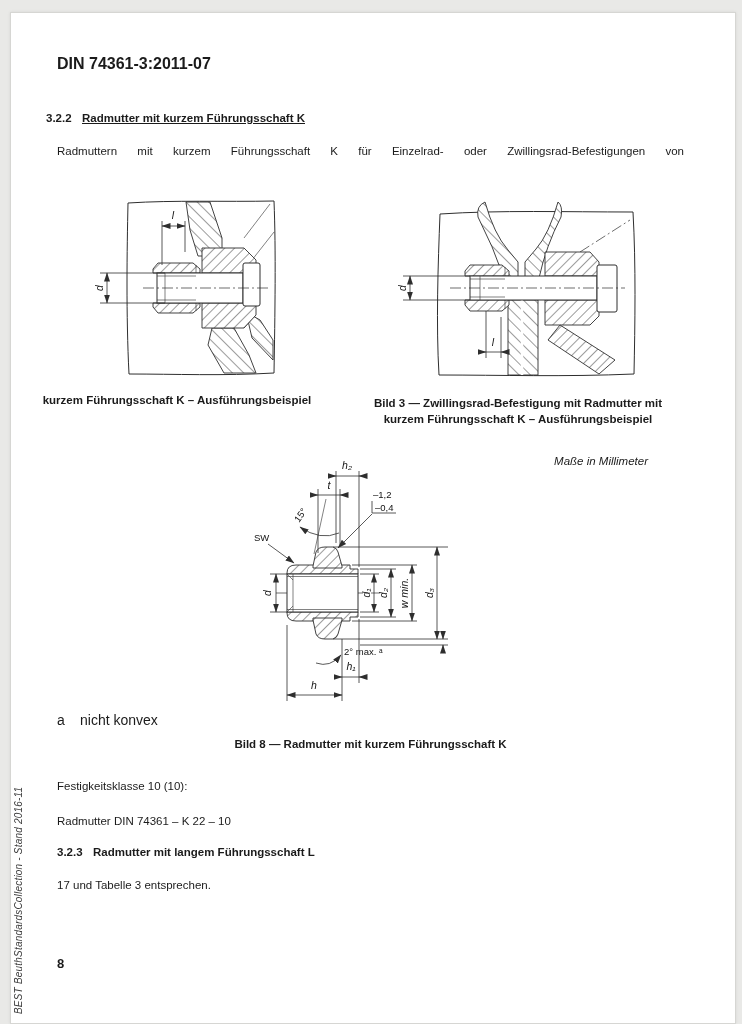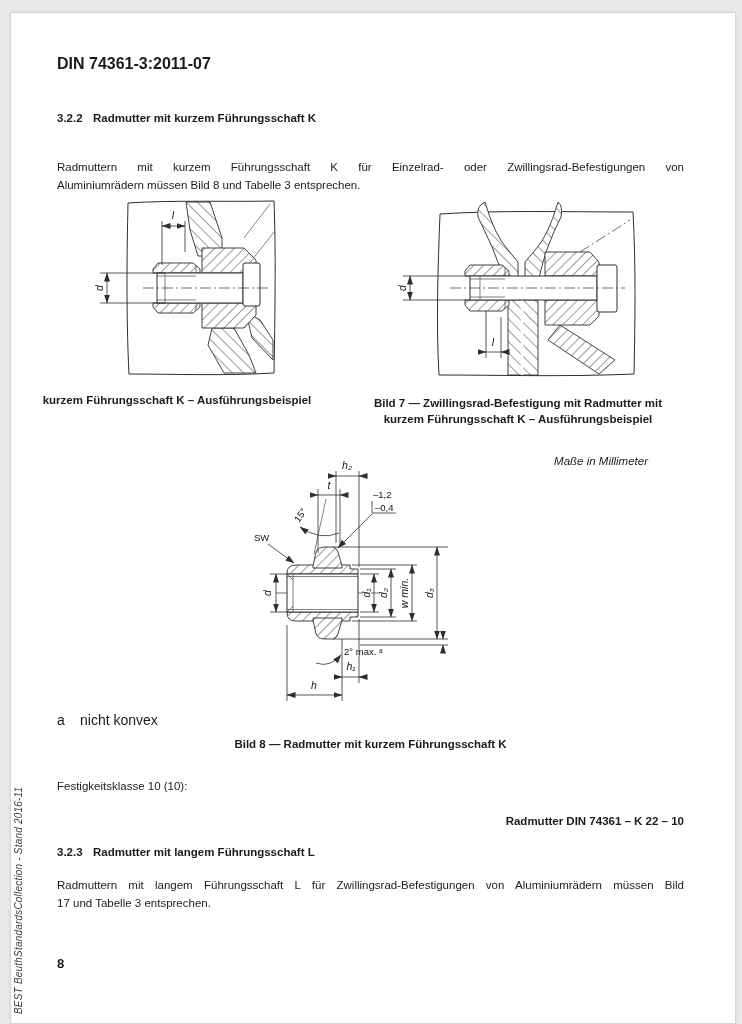--- a/index.html
+++ b/index.html
@@ -17,21 +17,21 @@
   .abs{position:absolute;}
   .doc-header{left:57px;top:55px;font-size:16px;font-weight:bold;}
   .h-sec{font-size:11.5px;font-weight:bold;white-space:nowrap;}
   .h-sec .num{display:inline-block;width:36px;}
   .para{width:627px;font-size:11.5px;line-height:18px;}
   .jline{text-align:justify;text-align-last:justify;}
   .cap{font-size:11.5px;font-weight:bold;line-height:16px;text-align:center;}
   .units-note{font-size:11.5px;}
   .footnote{font-size:14px;}
   .footnote .fmark{display:inline-block;width:23px;}
-  .code-line{width:627px;text-align:right;font-size:11.5px;font-weight:bold;}
+  .code-line{width:627px;text-align:left;font-size:11.5px;font-weight:normal;}
   .pagenum{font-size:13px;font-weight:bold;}
   .sidebar-note{
     left:13px;top:1014px;transform-origin:0 0;transform:rotate(-90deg);
     font-size:10px;font-style:italic;color:#3c3c3c;white-space:nowrap;letter-spacing:.2px;
   }
   .sym{font-style:italic;font-family:"Liberation Serif","DejaVu Serif",serif;}
   svg{display:block;}
   svg .ln{stroke:#2e2e2e;stroke-width:1;fill:none;}
   svg .thin{stroke:#2e2e2e;stroke-width:.6;fill:none;}
   svg .dim{stroke:#2e2e2e;stroke-width:.8;fill:none;}
@@ -62,27 +62,26 @@
     <marker id="mS" markerWidth="10" markerHeight="8" refX="1.5" refY="4" orient="auto" markerUnits="userSpaceOnUse">
       <path d="M10,1 L1,4 L10,7 Z" fill="#2e2e2e"></path>
     </marker>
   </defs>
 </svg>
 
 <div class="page"></div>
 
 <div class="abs doc-header">DIN 74361-3:2011-07</div>
 
-<div class="abs h-sec" style="left:57px;top:112px;">
+<div class="abs h-sec" style="left:46px;top:112px;text-decoration:underline;">
   <span class="num">3.2.2</span><span>Radmutter mit kurzem Führungsschaft K</span>
 </div>
 
-<div class="abs para" style="left:57px;top:142px;margin-top:16px;">
+<div class="abs para" style="left:57px;top:142px;">
   <div class="jline">Radmuttern mit kurzem Führungsschaft K für Einzelrad- oder Zwillingsrad-Befestigungen von</div>
-  <div>Aluminiumrädern müssen Bild 8 und Tabelle 3 entsprechen.</div>
 </div>
 
 <svg class="abs" style="left:94px;top:190px;" width="250" height="200" viewBox="0 0 250 200">
   <g>
     <path class="ln" d="M34,13 C80,10 130,12 180,11 C182,60 181,125 180,183 C130,186 80,184 35,184 C32,125 33,60 34,13 Z"></path>
     <path class="thin" d="M150,48 L176,14"></path>
     <path class="thin" d="M158,70 L180,42"></path>
   </g>
   <g>
     <path class="hat2" d="M92,12 L116,12 L128,48 L128,66 L104,66 L96,40 Z"></path>
@@ -162,21 +161,21 @@
     <line class="dim" x1="119" y1="162" x2="111" y2="162" marker-end="url(#mE)"></line>
     <line class="dim" x1="96" y1="162" x2="111" y2="162"></line>
     <text class="lbl" x="103" y="156" text-anchor="middle">l</text>
   </g>
 </svg>
 
 <div class="abs cap" style="left:42px;top:392px;width:270px;">
   <div>kurzem Führungsschaft K – Ausführungsbeispiel</div>
 </div>
 <div class="abs cap" style="left:368px;top:395px;width:300px;">
-  <div>Bild 7 — Zwillingsrad-Befestigung mit Radmutter mit</div>
+  <div>Bild 3 — Zwillingsrad-Befestigung mit Radmutter mit</div>
   <div>kurzem Führungsschaft K – Ausführungsbeispiel</div>
 </div>
 
 <div class="abs units-note" style="left:553px;top:455px;width:95px;text-align:right;font-style:italic;">Maße in Millimeter</div>
 
 <svg class="abs" style="left:230px;top:455px;" width="250" height="262" viewBox="0 0 250 262">
   <line class="cl" x1="46" y1="138" x2="150" y2="138"></line>
   <g>
     <path class="hat" d="M57,118 Q57,110 66,110 L120,110 L120,114 L128,114 L128,119 L57,119 Z"></path>
     <path class="hat" d="M57,158 Q57,166 66,166 L120,166 L120,162 L128,162 L128,157 L57,157 Z"></path>
@@ -288,19 +287,18 @@
   <div>Festigkeitsklasse 10 (10):</div>
 </div>
 
 <div class="abs code-line" style="left:57px;top:815px;">Radmutter DIN 74361 – K 22 – 10</div>
 
 <div class="abs h-sec" style="left:57px;top:846px;">
   <span class="num">3.2.3</span><span>Radmutter mit langem Führungsschaft L</span>
 </div>
 
 <div class="abs para" style="left:57px;top:876px;">
-  <div class="jline">Radmuttern mit langem Führungsschaft L für Zwillingsrad-Befestigungen von Aluminiumrädern müssen Bild</div>
   <div>17 und Tabelle 3 entsprechen.</div>
 </div>
 
 <div class="abs pagenum" style="left:57px;top:956px;">8</div>
 
 <div class="abs sidebar-note">BEST BeuthStandardsCollection - Stand 2016-11</div>
 
 </body></html>

